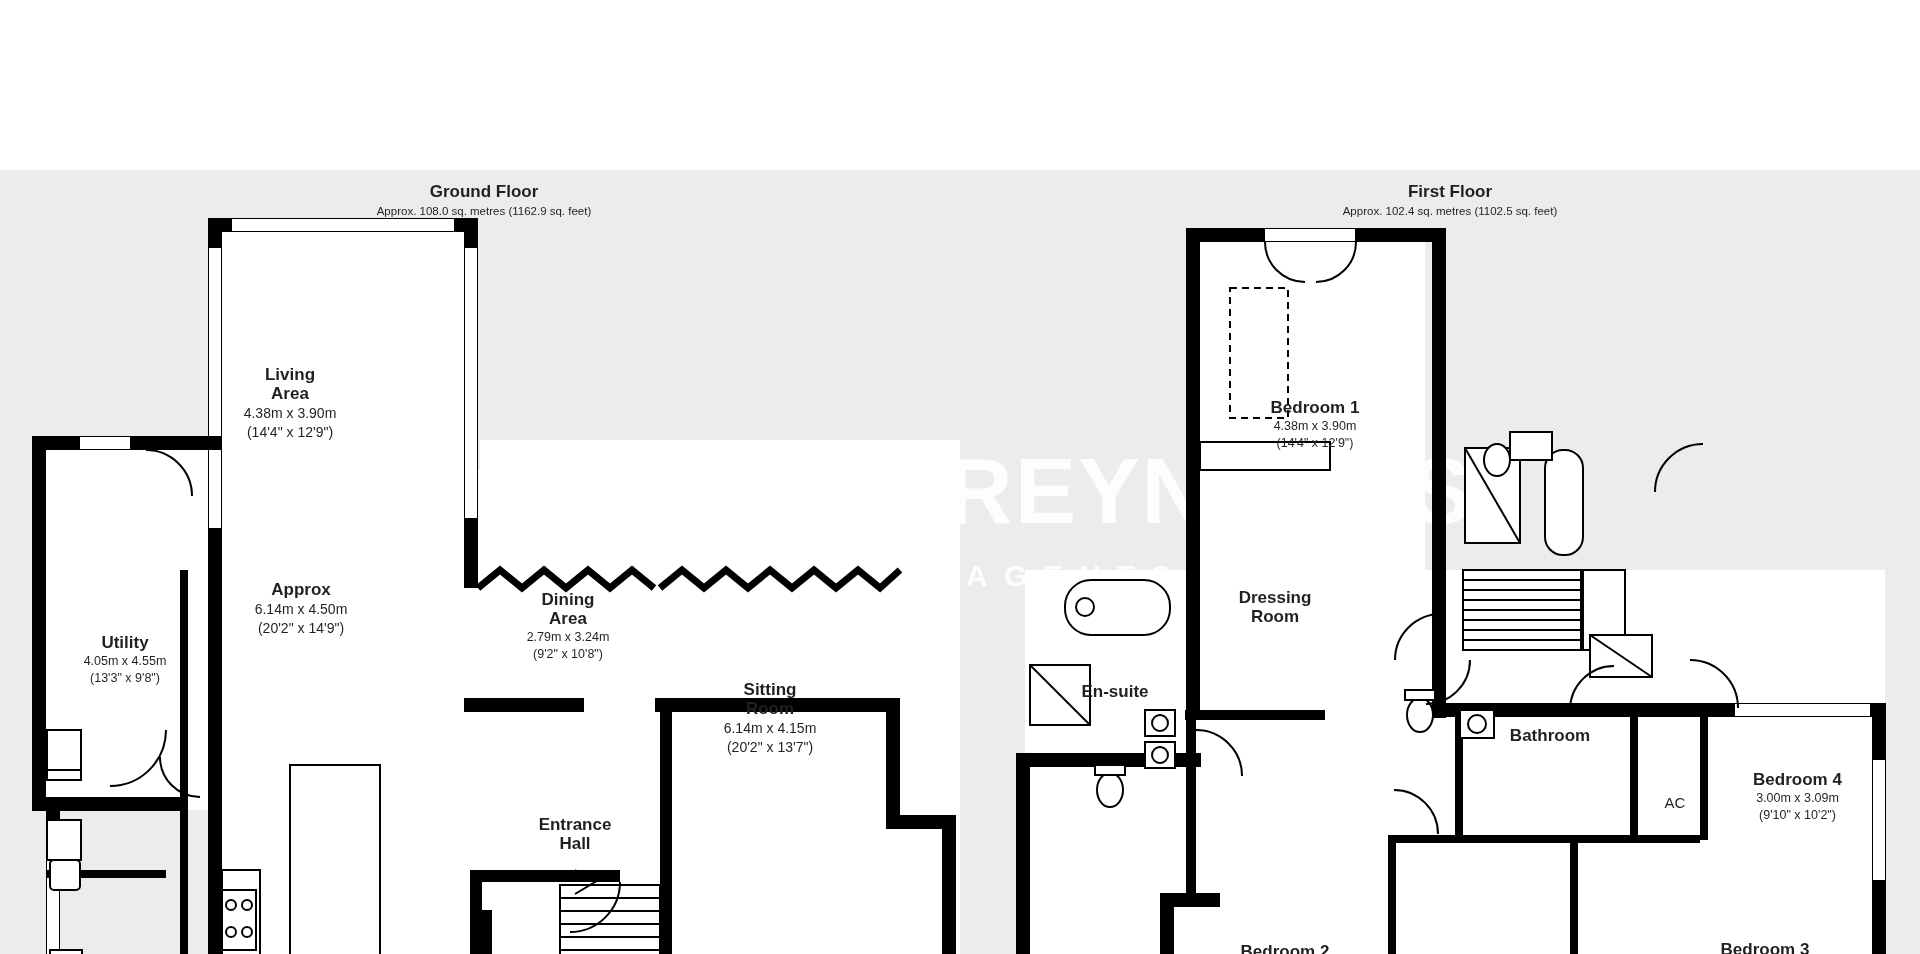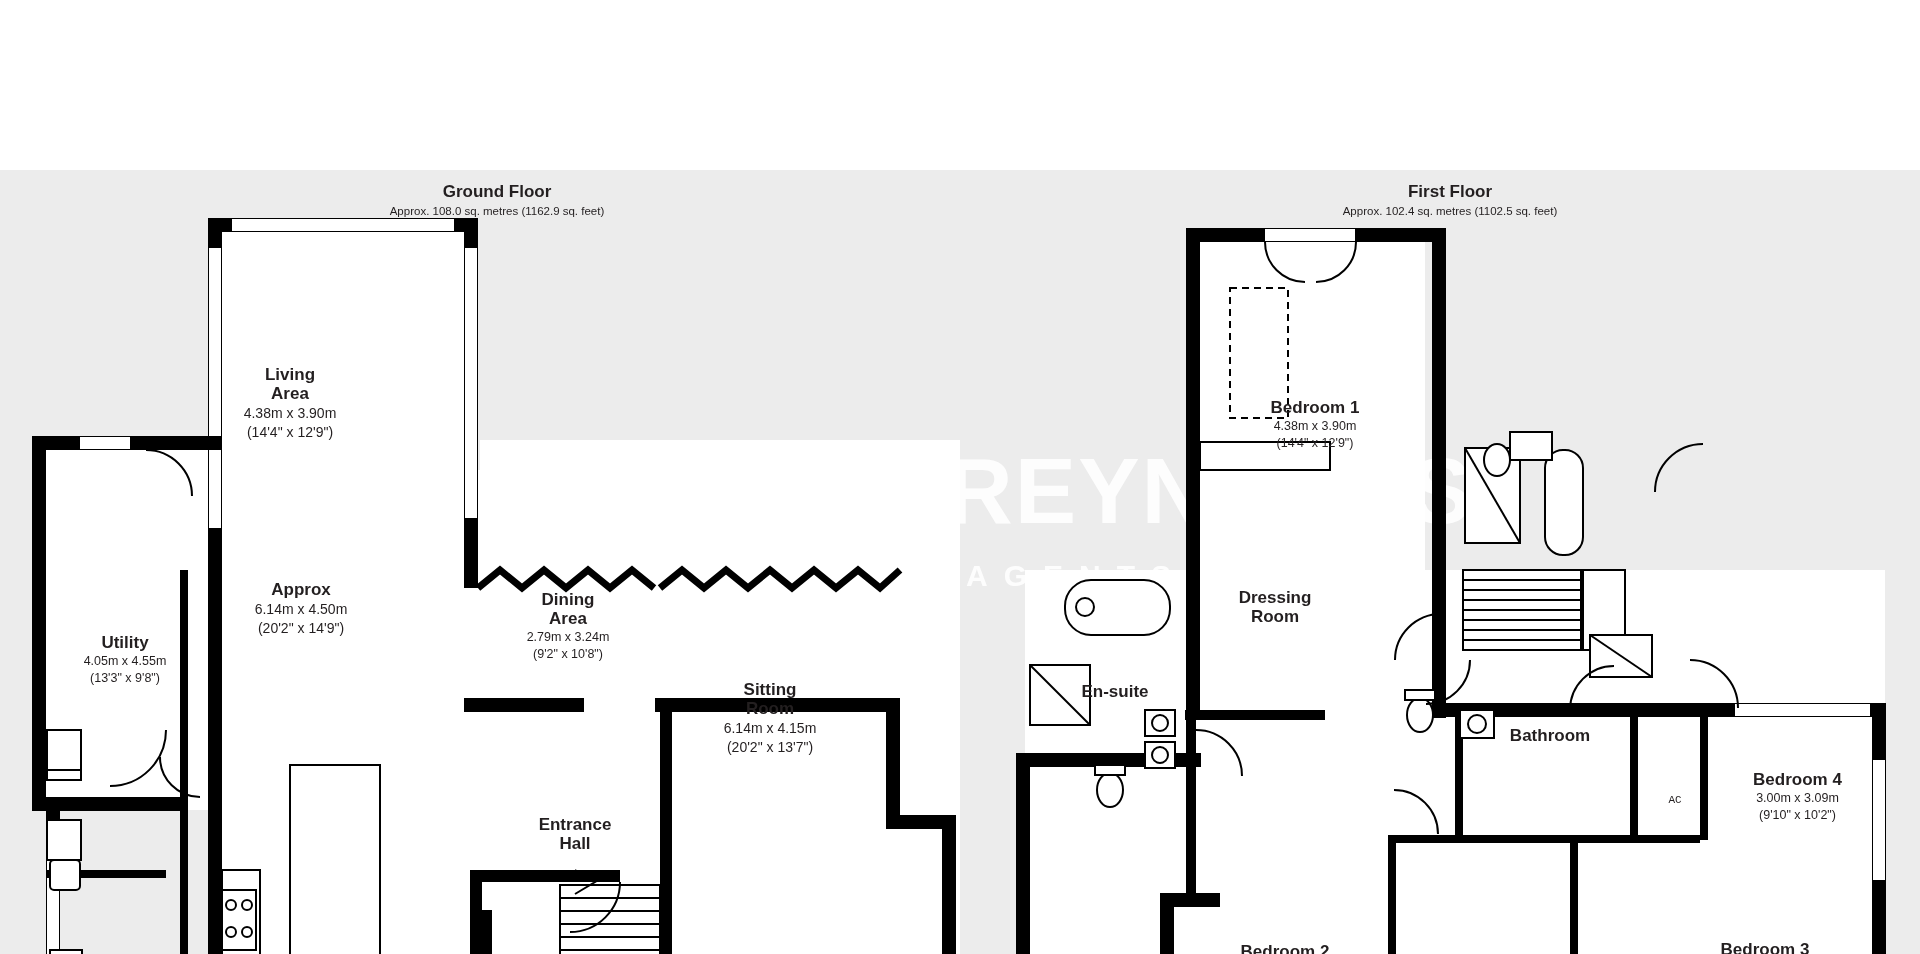--- a/index.html
+++ b/index.html
@@ -72,21 +72,21 @@
 <div id="root">
 
 
   <div class="canvas">
 
     <div class="watermark">
       <div class="wm1">VAUGHAN REYNOLDS</div>
       <div class="wm2">ESTATE AGENTS</div>
     </div>
 
-    <div class="floor-title" style="left:297px; top:12px; width:400px;">
+    <div class="floor-title" style="left:284px; top:12px; width:400px;">
       <div class="ft-name">Ground Floor</div>
       <div class="ft-sub">Approx. 108.0 sq. metres (1162.9 sq. feet)</div>
     </div>
     <div class="floor-title" style="left:1250px; top:12px; width:400px;">
       <div class="ft-name">First Floor</div>
       <div class="ft-sub">Approx. 102.4 sq. metres (1102.5 sq. feet)</div>
     </div>
 
     <div class="wf" style="left:215px; top:52px; width:250px; height:360px;"></div>
     <div class="wf" style="left:215px; top:300px; width:290px; height:610px;"></div>
@@ -307,21 +307,21 @@
 
     <div class="room" style="left:1045px; top:512px; width:140px;">
       <div class="rn sm">En-suite</div>
     </div>
 
     <div class="room" style="left:1460px; top:556px; width:180px;">
       <div class="rn sm">Bathroom</div>
     </div>
 
     <div class="room" style="left:1645px; top:622px; width:60px;">
-      <div class="rd" style="font-size:11px;font-family:Liberation Mono, monospace;">AC</div>
+      <div class="rd" style="font-size:15px;">AC</div>
     </div>
 
     <div class="room" style="left:1705px; top:600px; width:185px;">
       <div class="rn">Bedroom 4</div>
       <div class="rd sm">3.00m x 3.09m</div>
       <div class="rd sm">(9'10" x 10'2")</div>
     </div>
 
     <div class="room" style="left:1190px; top:772px; width:190px;">
       <div class="rn">Bedroom 2</div>

